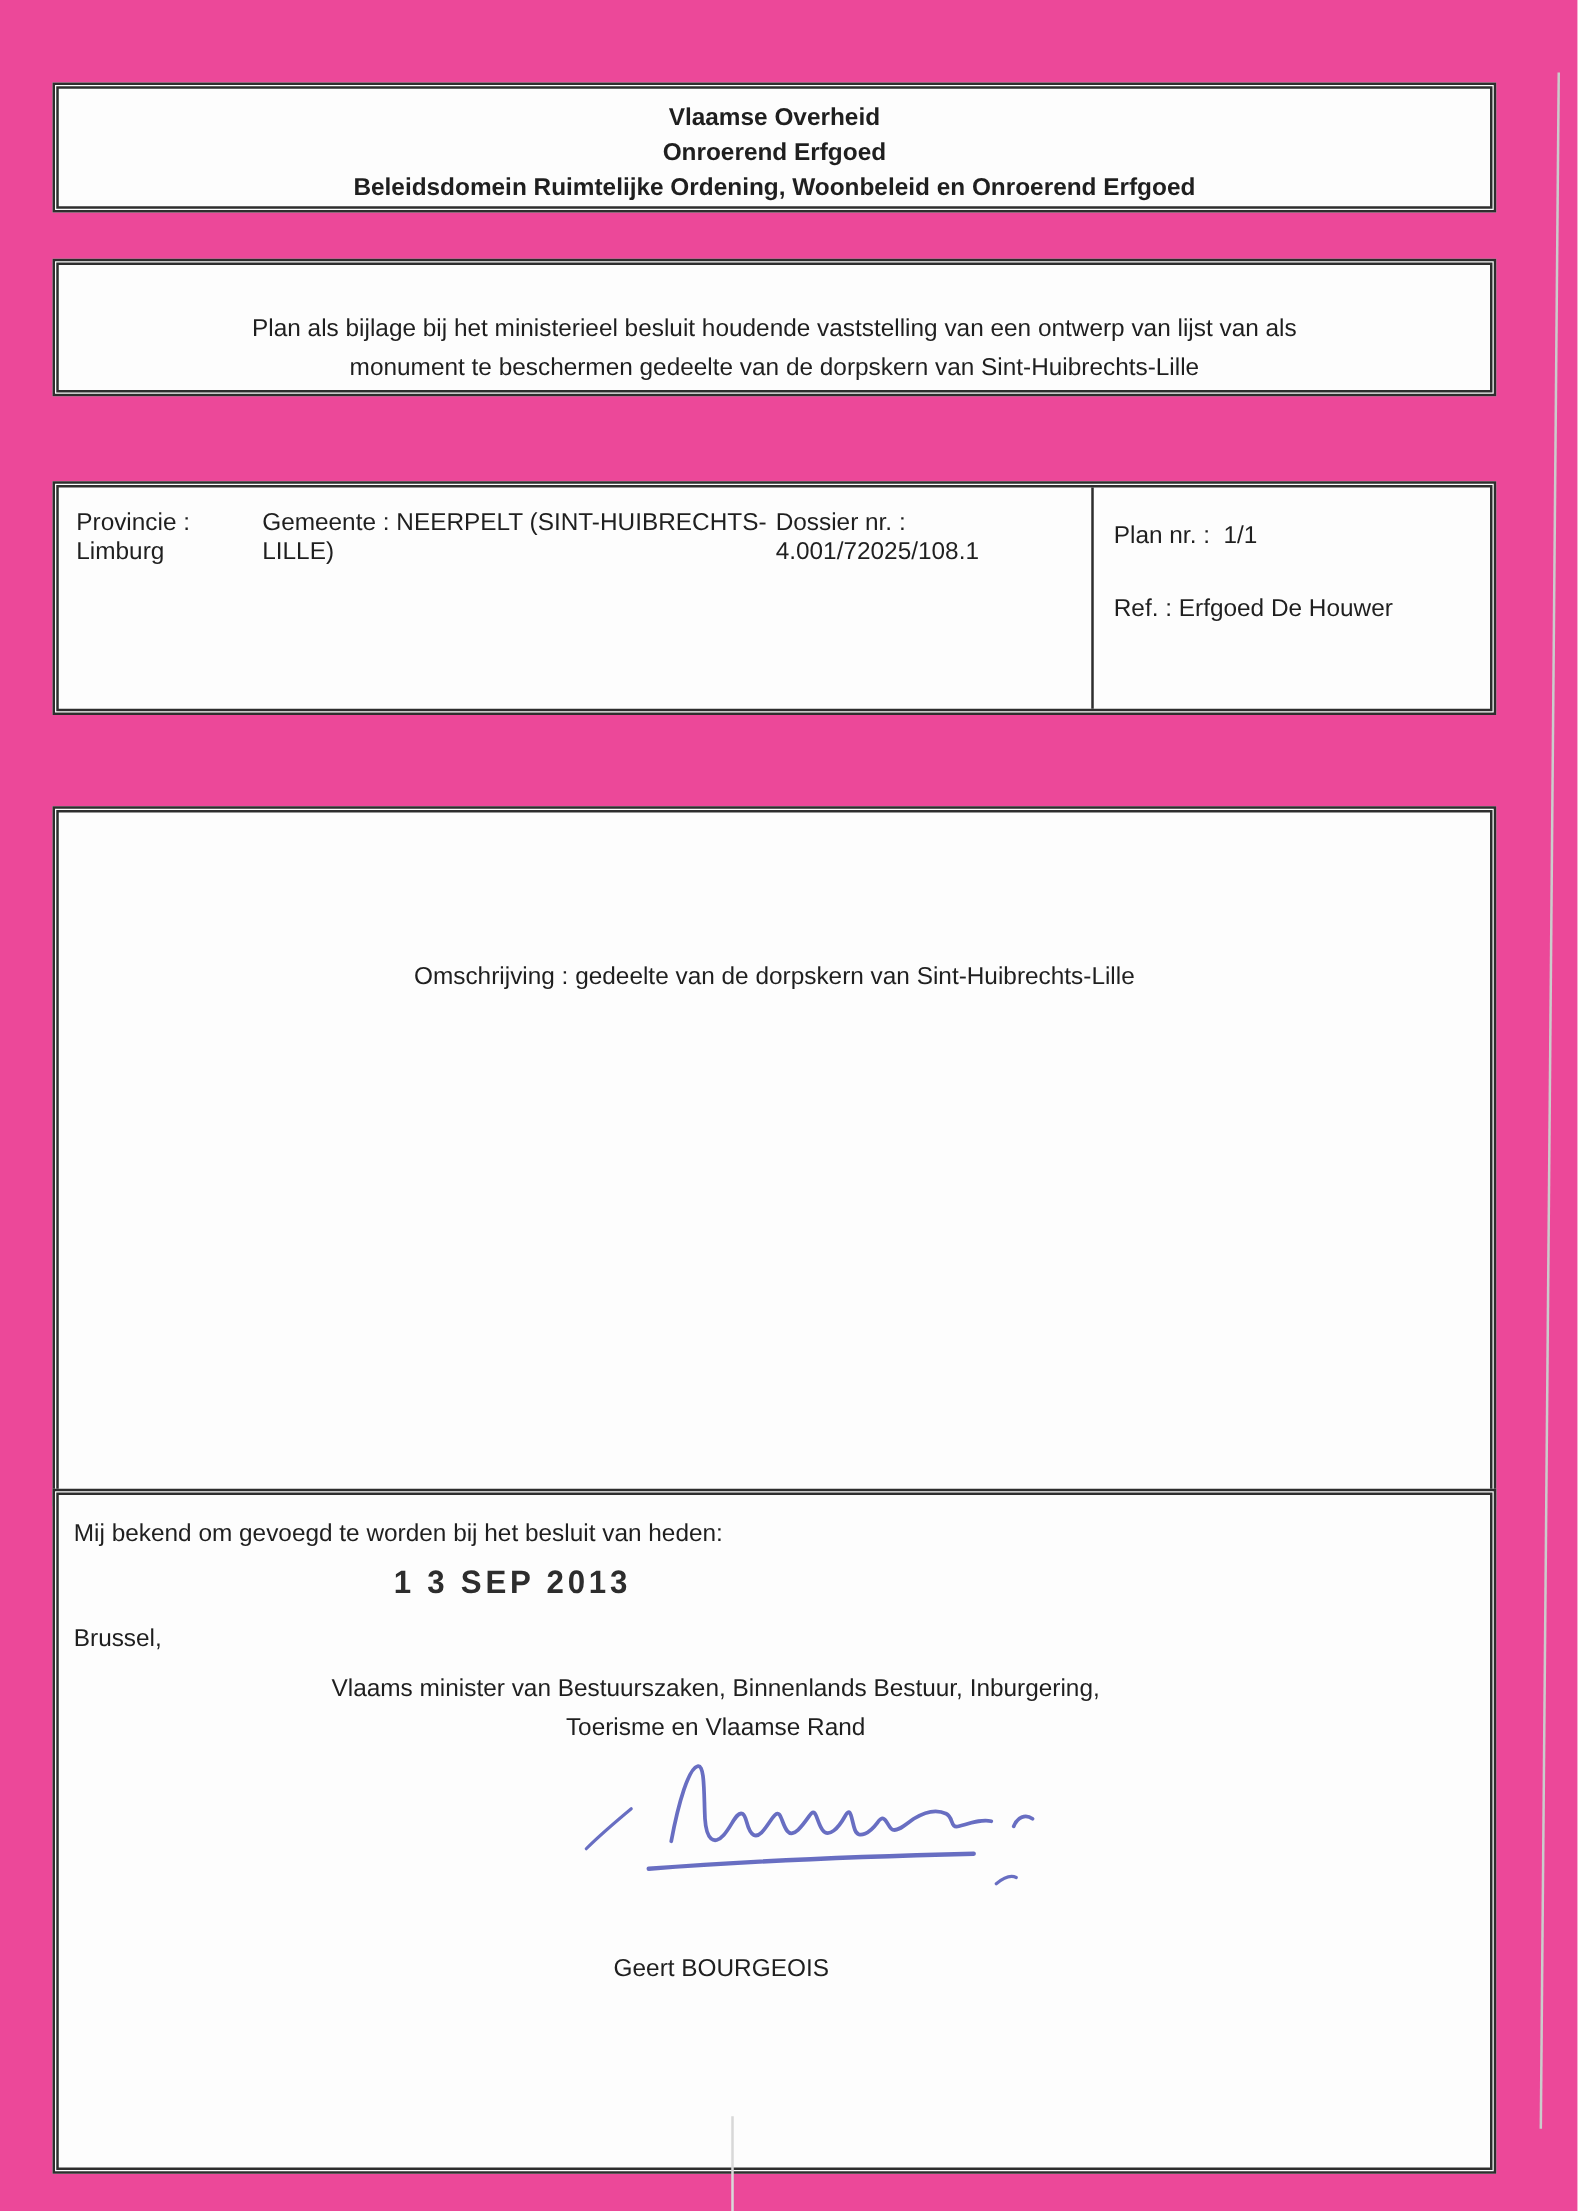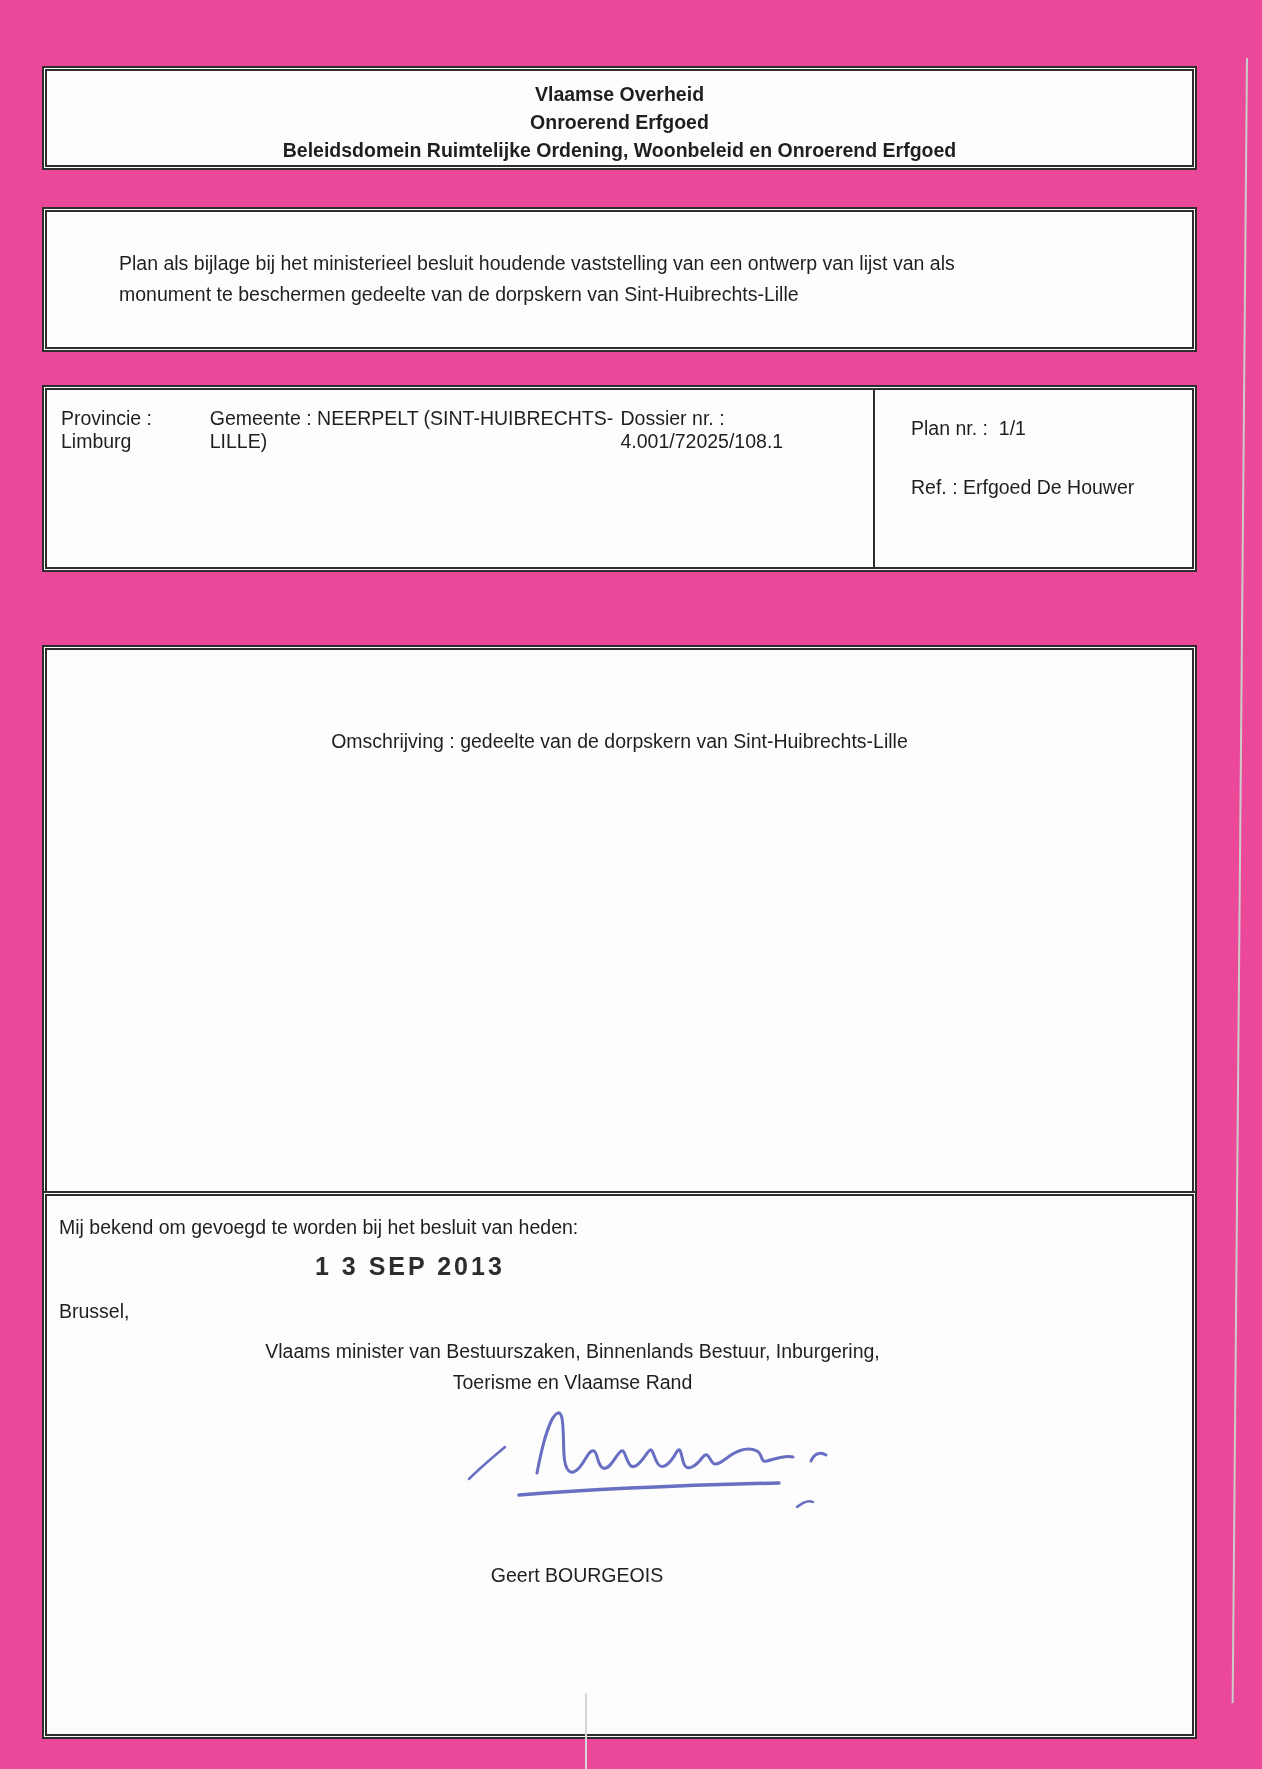--- a/index.html
+++ b/index.html
@@ -7,31 +7,31 @@
     position:relative; width:1262px; height:1769px;
     background:#ec4899; overflow:hidden;
     font-family:"Liberation Sans", sans-serif; color:#1f1f1f;
   }
   .dbox {
     position:absolute; left:42px; width:1155px;
     border:5px double #2e2e2e; box-sizing:border-box; background:#fdfdfd;
   }
   .box-header { top:66px; height:104px; text-align:center; padding-top:9px;
     font-weight:bold; font-size:19.5px; line-height:28px; }
-  .box-title { top:207px; height:145px; text-align:left;
+  .box-title { top:207px; height:110px; text-align:center;
     font-size:19.5px; line-height:31px; padding:36px 72px 0; }
   .box-info { top:385px; height:187px; display:flex; font-size:19.5px; }
   .info-left { width:828px; box-sizing:border-box; border-right:2px solid #2e2e2e;
     display:flex; flex-direction:row; justify-content:space-between;
     padding:17px 10px 15px 14px; }
   .info-right { flex:1; padding:27px 6px 0 16px; }
-  .info-right .cellline { white-space:pre-wrap;margin-left:20px; }
+  .info-right .cellline { white-space:pre-wrap; }
   .info-right .cellline + .cellline { margin-top:36px; }
   .box-desc { top:645px; height:560px; text-align:center; font-size:19.5px; }
-  .desc-line1 { padding-top:80px; }
+  .desc-line1 { padding-top:120px; }
   .desc-line2 { margin-top:44px; }
   .box-sign { top:1191px; height:548px; font-size:19.5px; }
   .box-sign > div { position:absolute; }
   .sign-known { left:12px; top:20px; }
   .sign-stamp { left:268px; top:56px; font-size:25px; font-weight:600;
     letter-spacing:3px; color:#2d2d2d; transform:scaleY(1.04); }
   .sign-place { left:12px; top:104px; }
   .sign-minister { left:0; right:130px; top:140px; text-align:center; line-height:31px;padding-left:36px; }
   .sign-svg { position:absolute; left:398px; top:193px; }
   .sign-name { left:0; right:85px; top:368px; text-align:center; }

